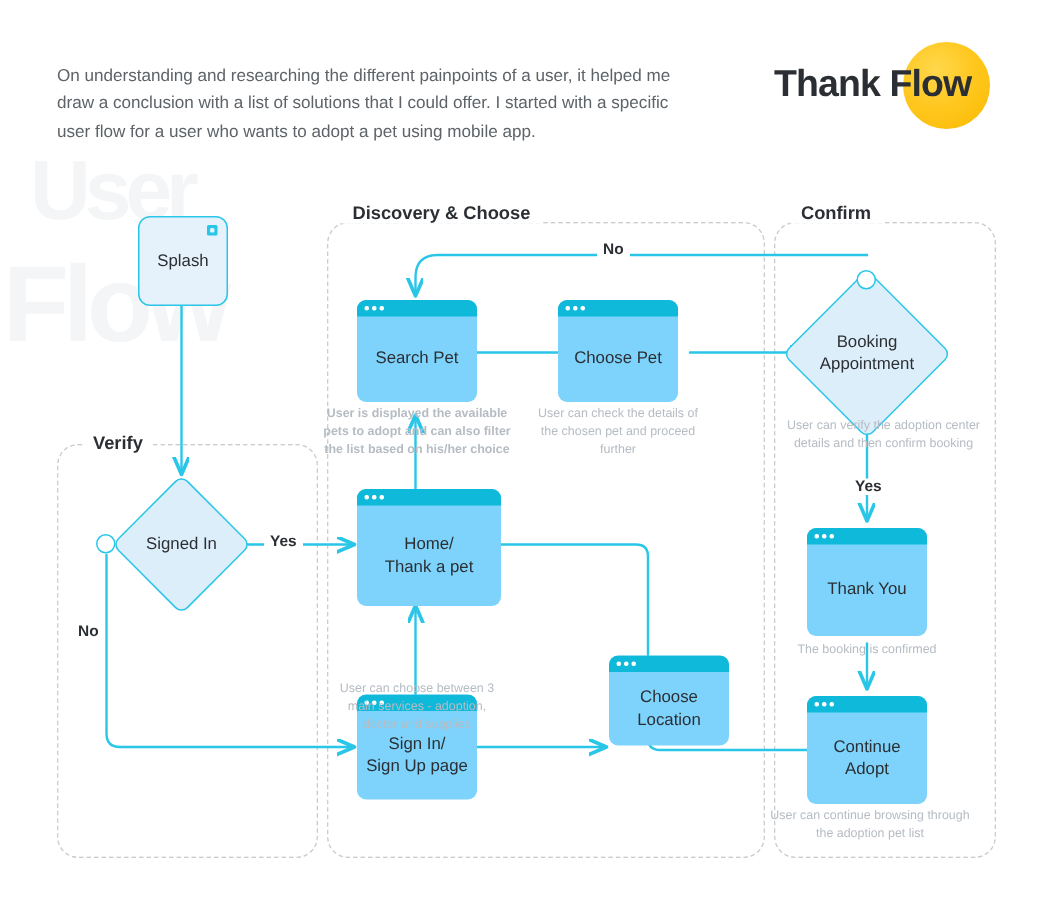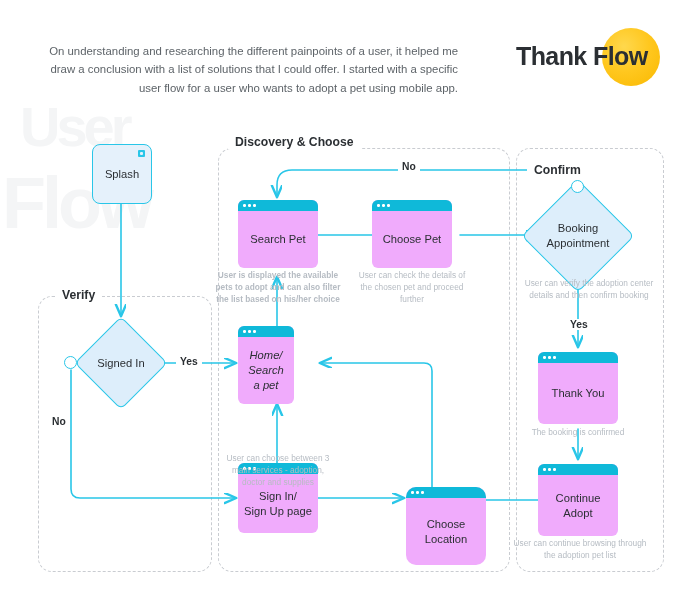--- a/index.html
+++ b/index.html
@@ -21,21 +21,21 @@
     line-height:0.82;
     user-select:none;
     z-index:0;
   }
   #wm1{left:20px;top:104px;font-size:56px;}
   #wm2{left:2px;top:174px;font-size:72px;}
 
   
   #intro{
     position:absolute;left:38px;top:42px;width:420px;
-    font-size:11.4px;line-height:1.62;color:#5d6368;z-index:5;text-align:right;
+    font-size:11.4px;line-height:1.62;color:#5d6368;z-index:5;
   }
   #brand{position:absolute;left:508px;top:26px;width:160px;height:64px;z-index:5;}
   #brand-dot{
     position:absolute;right:8px;top:2px;width:58px;height:58px;border-radius:50%;
     background:radial-gradient(circle at 38% 32%, #ffd84d 0%, #ffc71e 48%, #f9b800 100%);
   }
   #brand-text{
     position:absolute;left:8px;top:16px;
     font-size:25px;font-weight:bold;color:#2b2f33;letter-spacing:-0.6px;
   }
@@ -50,21 +50,21 @@
     font-size:12.2px;font-weight:bold;color:#2b2f33;padding:0 7px;
   }
 
   
   #wires{position:absolute;left:0;top:0;width:699px;height:600px;z-index:2;}
 
   
   .node{position:absolute;z-index:4;}
   .win{
     position:absolute;border-radius:6px;overflow:hidden;
-    background:#f0abfc;box-shadow:0 0 0 0 transparent;
+    background:#7dd3fc;box-shadow:0 0 0 0 transparent;
   }
   .win .bar{
     height:11px;background:#0fb9d9;display:flex;align-items:center;padding-left:5px;gap:2.5px;
   }
   .win .bar i{width:2.6px;height:2.6px;border-radius:50%;background:#ffffff;display:block;}
   .win .label{
     position:absolute;left:0;right:0;top:11px;bottom:0;
     display:flex;align-items:center;justify-content:center;text-align:center;
     font-size:11.2px;color:#2b2f33;line-height:1.32;padding:0 6px;box-sizing:border-box;
   }
@@ -122,21 +122,21 @@
     <div id="brand-dot"></div>
     <div id="brand-text">Thank Flow</div>
   </div>
 
   <div class="group" style="left:38px;top:296px;width:172px;height:274px;"></div>
   <div class="group" style="left:218px;top:148px;width:290px;height:422px;"></div>
   <div class="group" style="left:516px;top:148px;width:146px;height:422px;"></div>
 
   <div class="group-label" style="left:55px;top:288px;">Verify</div>
   <div class="group-label" style="left:228px;top:135px;">Discovery &amp; Choose</div>
-  <div class="group-label" style="left:527px;top:135px;margin-top:28px;">Confirm</div>
+  <div class="group-label" style="left:527px;top:135px;">Confirm</div>
 
   <svg id="wires" viewBox="0 0 699 600">
     <defs>
       <marker id="ah" markerWidth="9" markerHeight="9" refX="7.2" refY="3.2" orient="auto">
         <path d="M0,0 L7.4,3.2 L0,6.4" fill="none" stroke="#29c6e8" stroke-width="1.5" stroke-linecap="round" stroke-linejoin="round"></path>
       </marker>
     </defs>
     <g fill="none" stroke="#29c6e8" stroke-width="1.6" stroke-linecap="round" stroke-linejoin="round">
 
       <path d="M121,202 L121,316" marker-end="url(#ah)"></path>
@@ -191,46 +191,46 @@
       <div class="label">
         <span>
           <span>Sign In/</span><br>
           <span>Sign Up page</span>
         </span>
       </div>
     </div>
   </div>
 
   <div class="node">
-    <div class="win" style="left:238px;top:487px;width:80px;height:78px;left:406px;border-radius:10px;">
+    <div class="win" style="left:238px;top:437px;width:80px;height:60px;left:406px;">
       <div class="bar">
           <i></i>
           <i></i>
           <i></i>
         </div>
       <div class="label">
         <span>
           <span>Choose</span><br>
           <span>Location</span>
         </span>
       </div>
     </div>
   </div>
 
   <div class="node">
-    <div class="win" style="left:238px;top:326px;width:56px;height:78px;font-style:italic;">
+    <div class="win" style="left:238px;top:326px;width:96px;height:78px;">
       <div class="bar">
           <i></i>
           <i></i>
           <i></i>
         </div>
       <div class="label">
         <span>
           <span>Home/</span><br>
-          <span>Search a pet</span>
+          <span>Thank a pet</span>
         </span>
       </div>
     </div>
   </div>
   <div class="caption" style="left:222px;top:408px;width:112px;margin-top:45px;">User can choose between 3 main services - adoption, doctor and supplies</div>
 
   <div class="node">
     <div class="win" style="left:238px;top:200px;width:80px;height:68px;">
       <div class="bar">
           <i></i>

